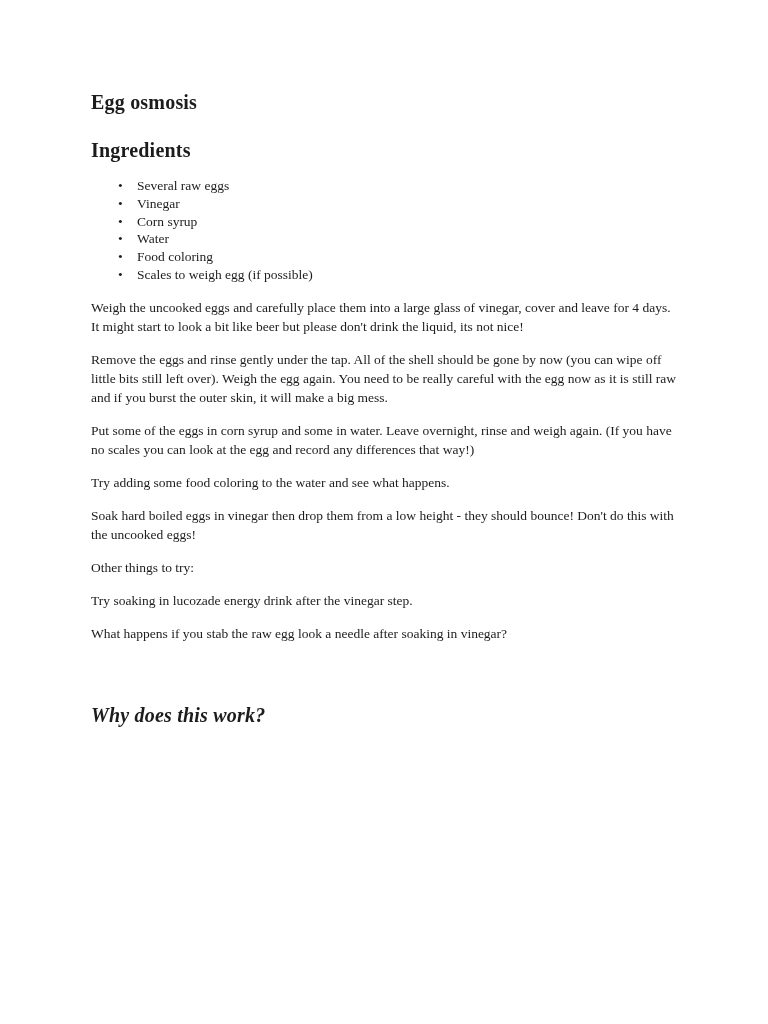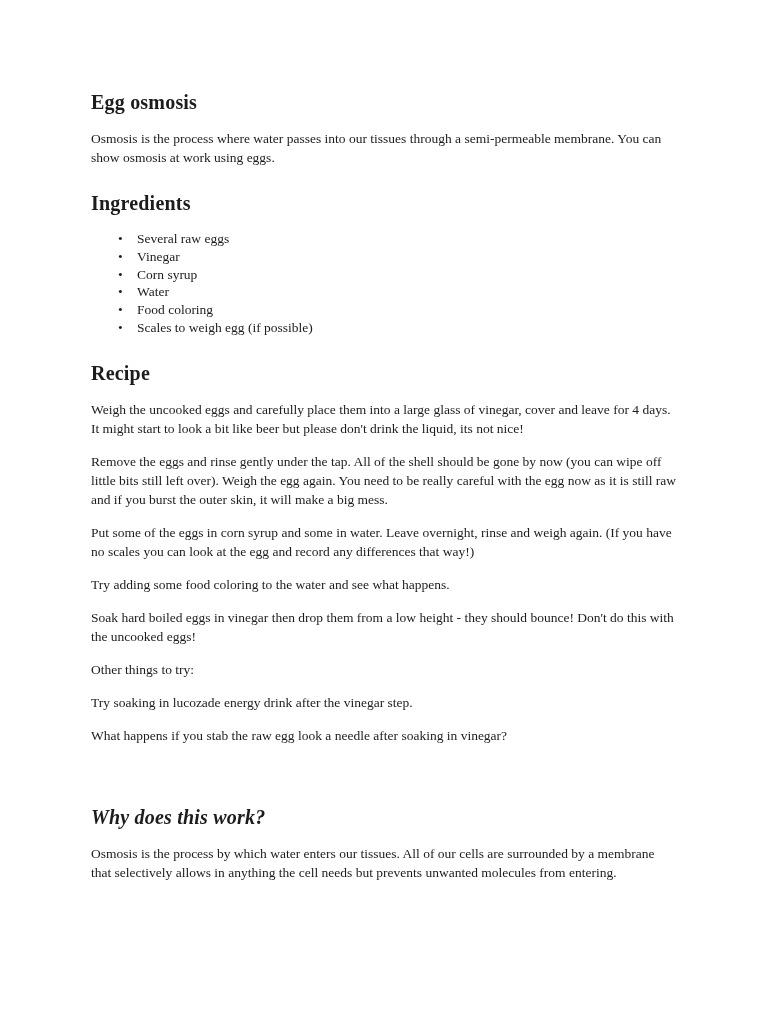--- a/index.html
+++ b/index.html
@@ -58,21 +58,20 @@
     font-size: 13.5px;
   }
 </style>
 </head>
 <body>
 
 <div class="page">
 
   <h1 class="doc-heading first">Egg osmosis</h1>
 
-  <p class="doc-para">Osmosis is the process where water passes into our tissues through a semi-permeable membrane. You can show osmosis at work using eggs.</p>
 
   <h1 class="doc-heading">Ingredients</h1>
 
   <ul class="doc-list">
     <li>
       <span class="bullet">•</span>
       <span>Several raw eggs</span>
     </li>
     <li>
       <span class="bullet">•</span>
@@ -89,28 +88,26 @@
     <li>
       <span class="bullet">•</span>
       <span>Food coloring</span>
     </li>
     <li>
       <span class="bullet">•</span>
       <span>Scales to weigh egg (if possible)</span>
     </li>
   </ul>
 
-  <h1 class="doc-heading">Recipe</h1>
 
   <p class="doc-para">Weigh the uncooked eggs and carefully place them into a large glass of vinegar, cover and leave for 4 days. It might start to look a bit like beer but please don't drink the liquid, its not nice!</p>
   <p class="doc-para">Remove the eggs and rinse gently under the tap. All of the shell should be gone by now (you can wipe off little bits still left over). Weigh the egg again. You need to be really careful with the egg now as it is still raw and if you burst the outer skin, it will make a big mess.</p>
   <p class="doc-para">Put some of the eggs in corn syrup and some in water. Leave overnight, rinse and weigh again. (If you have no scales you can look at the egg and record any differences that way!)</p>
   <p class="doc-para">Try adding some food coloring to the water and see what happens.</p>
   <p class="doc-para">Soak hard boiled eggs in vinegar then drop them from a low height - they should bounce! Don't do this with the uncooked eggs!</p>
   <p class="doc-para">Other things to try:</p>
   <p class="doc-para">Try soaking in lucozade energy drink after the vinegar step.</p>
   <p class="doc-para">What happens if you stab the raw egg look a needle after soaking in vinegar?</p>
 
   <h1 class="doc-heading spaced">Why does this work?</h1>
 
-  <p class="doc-para">Osmosis is the process by which water enters our tissues. All of our cells are surrounded by a membrane that selectively allows in anything the cell needs but prevents unwanted molecules from entering.</p>
 
 </div>
 
 </body></html>

